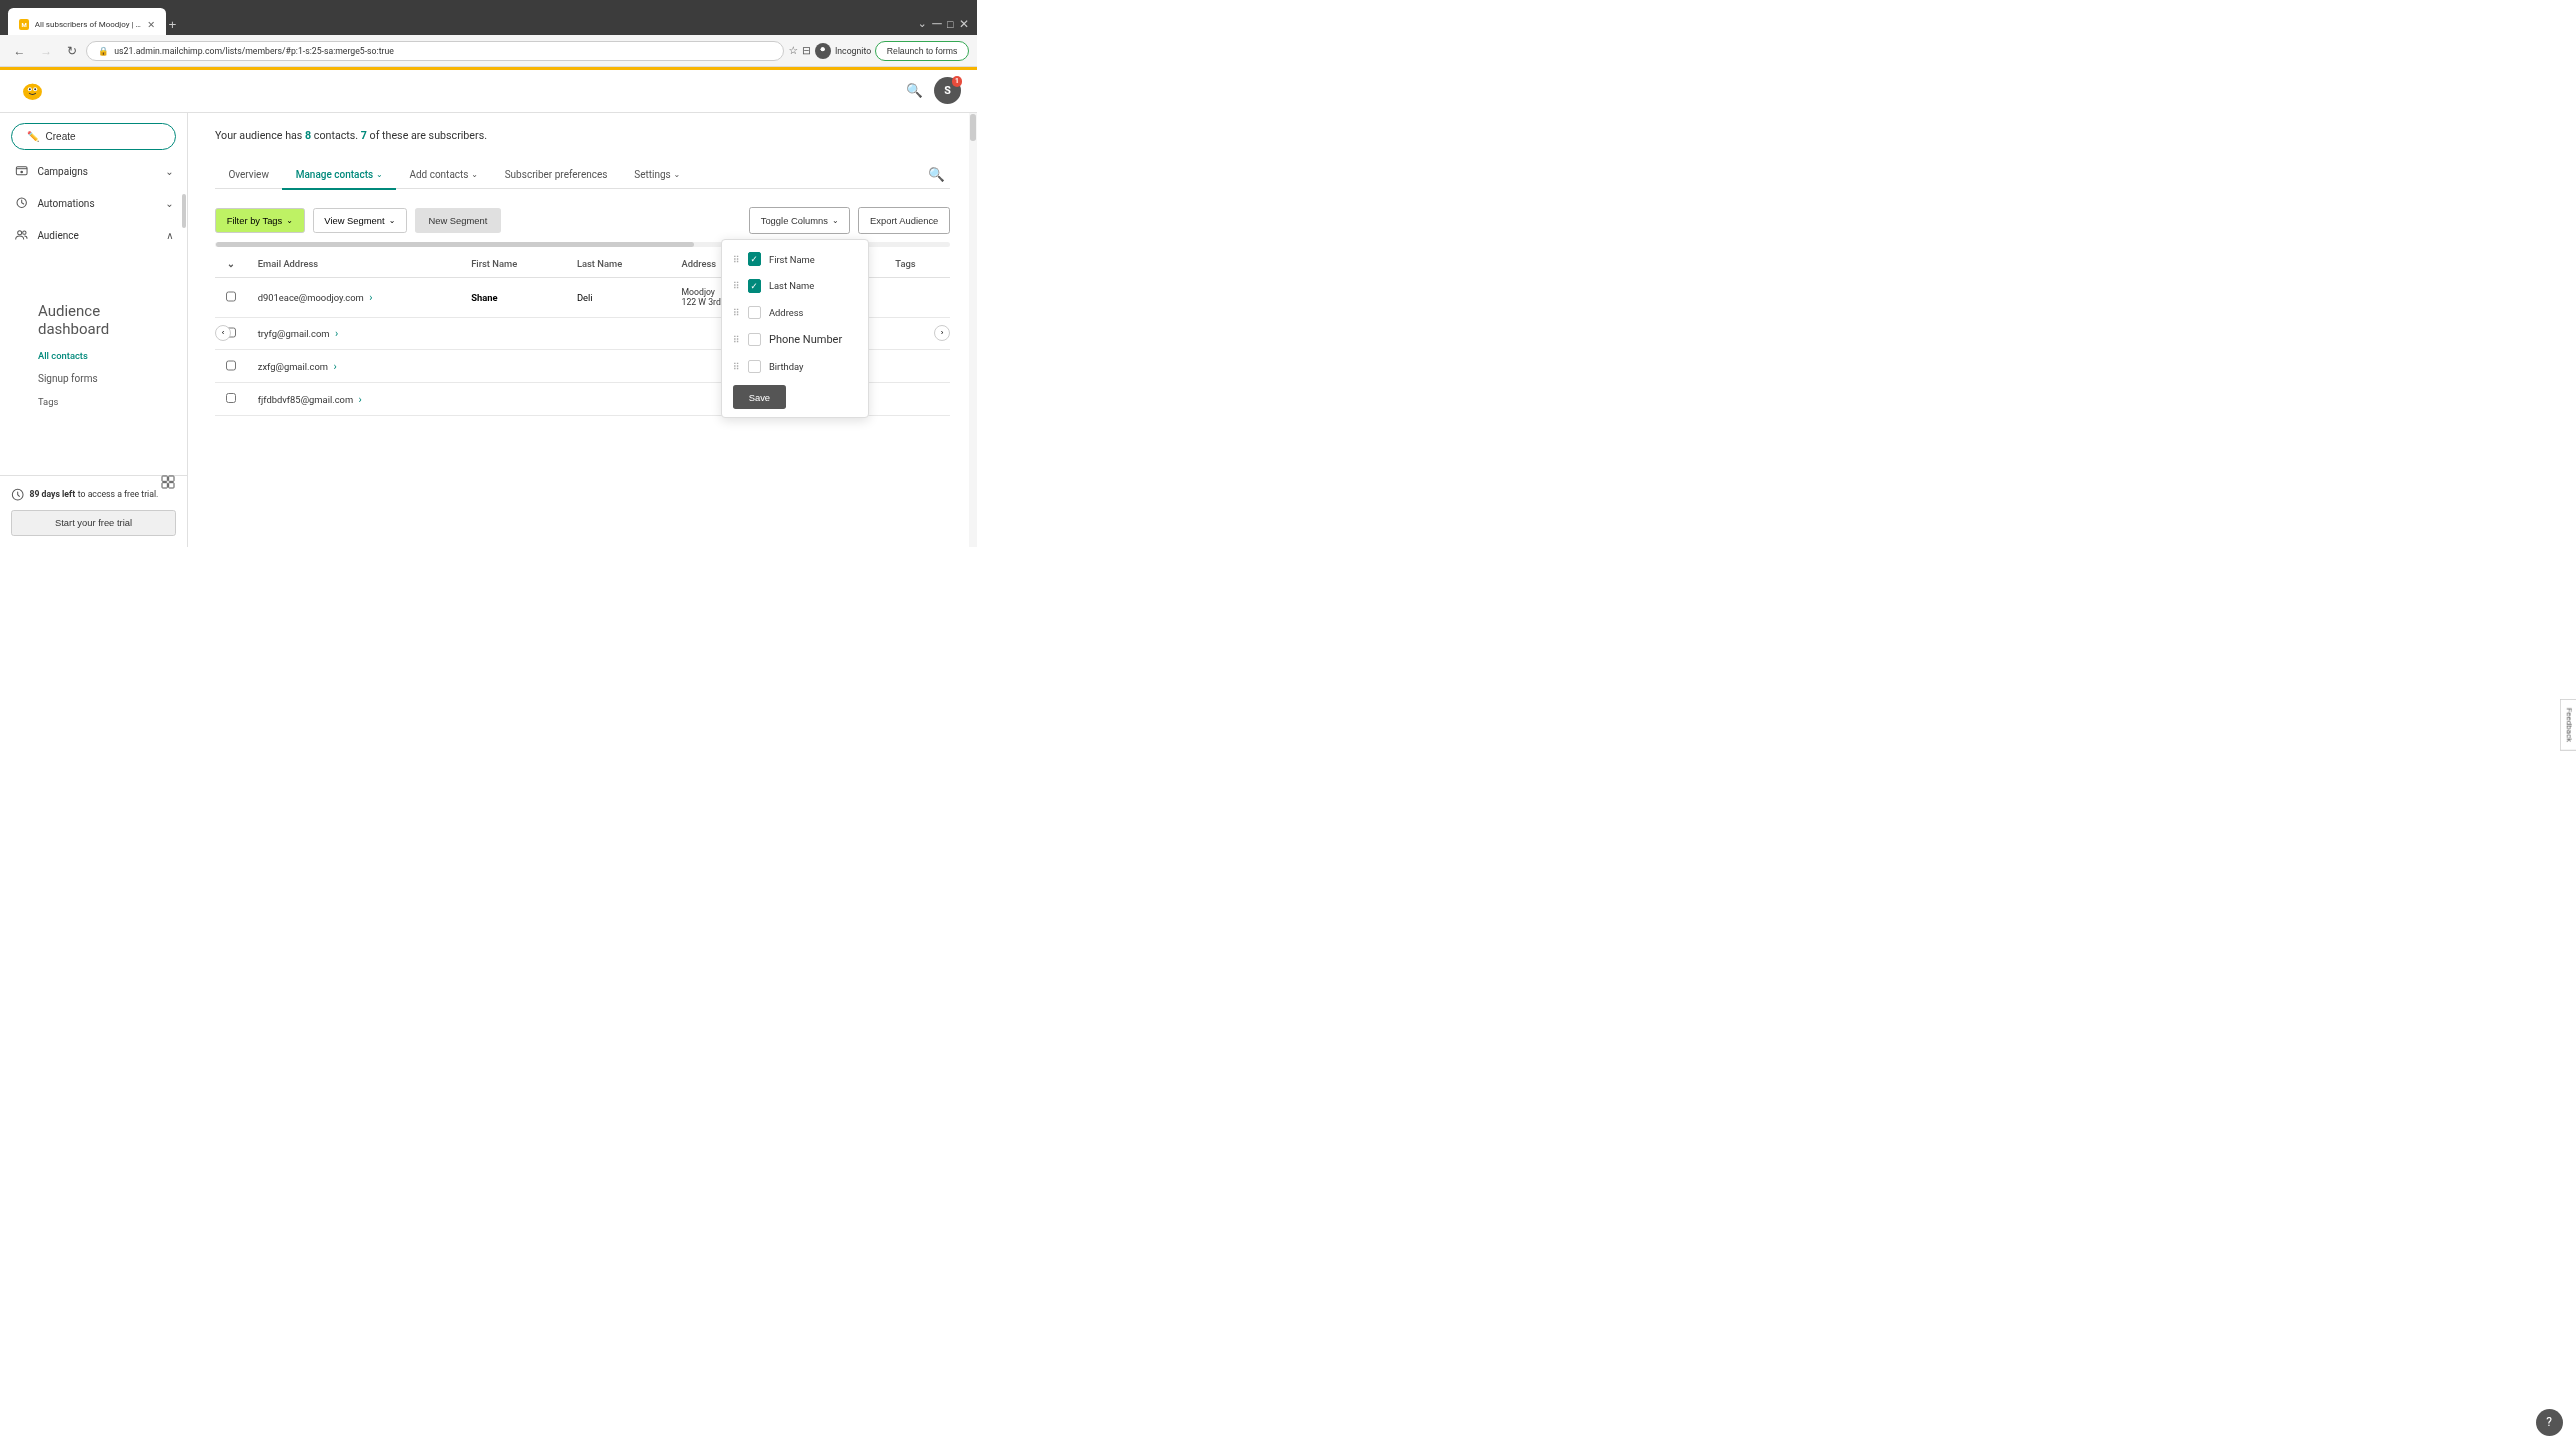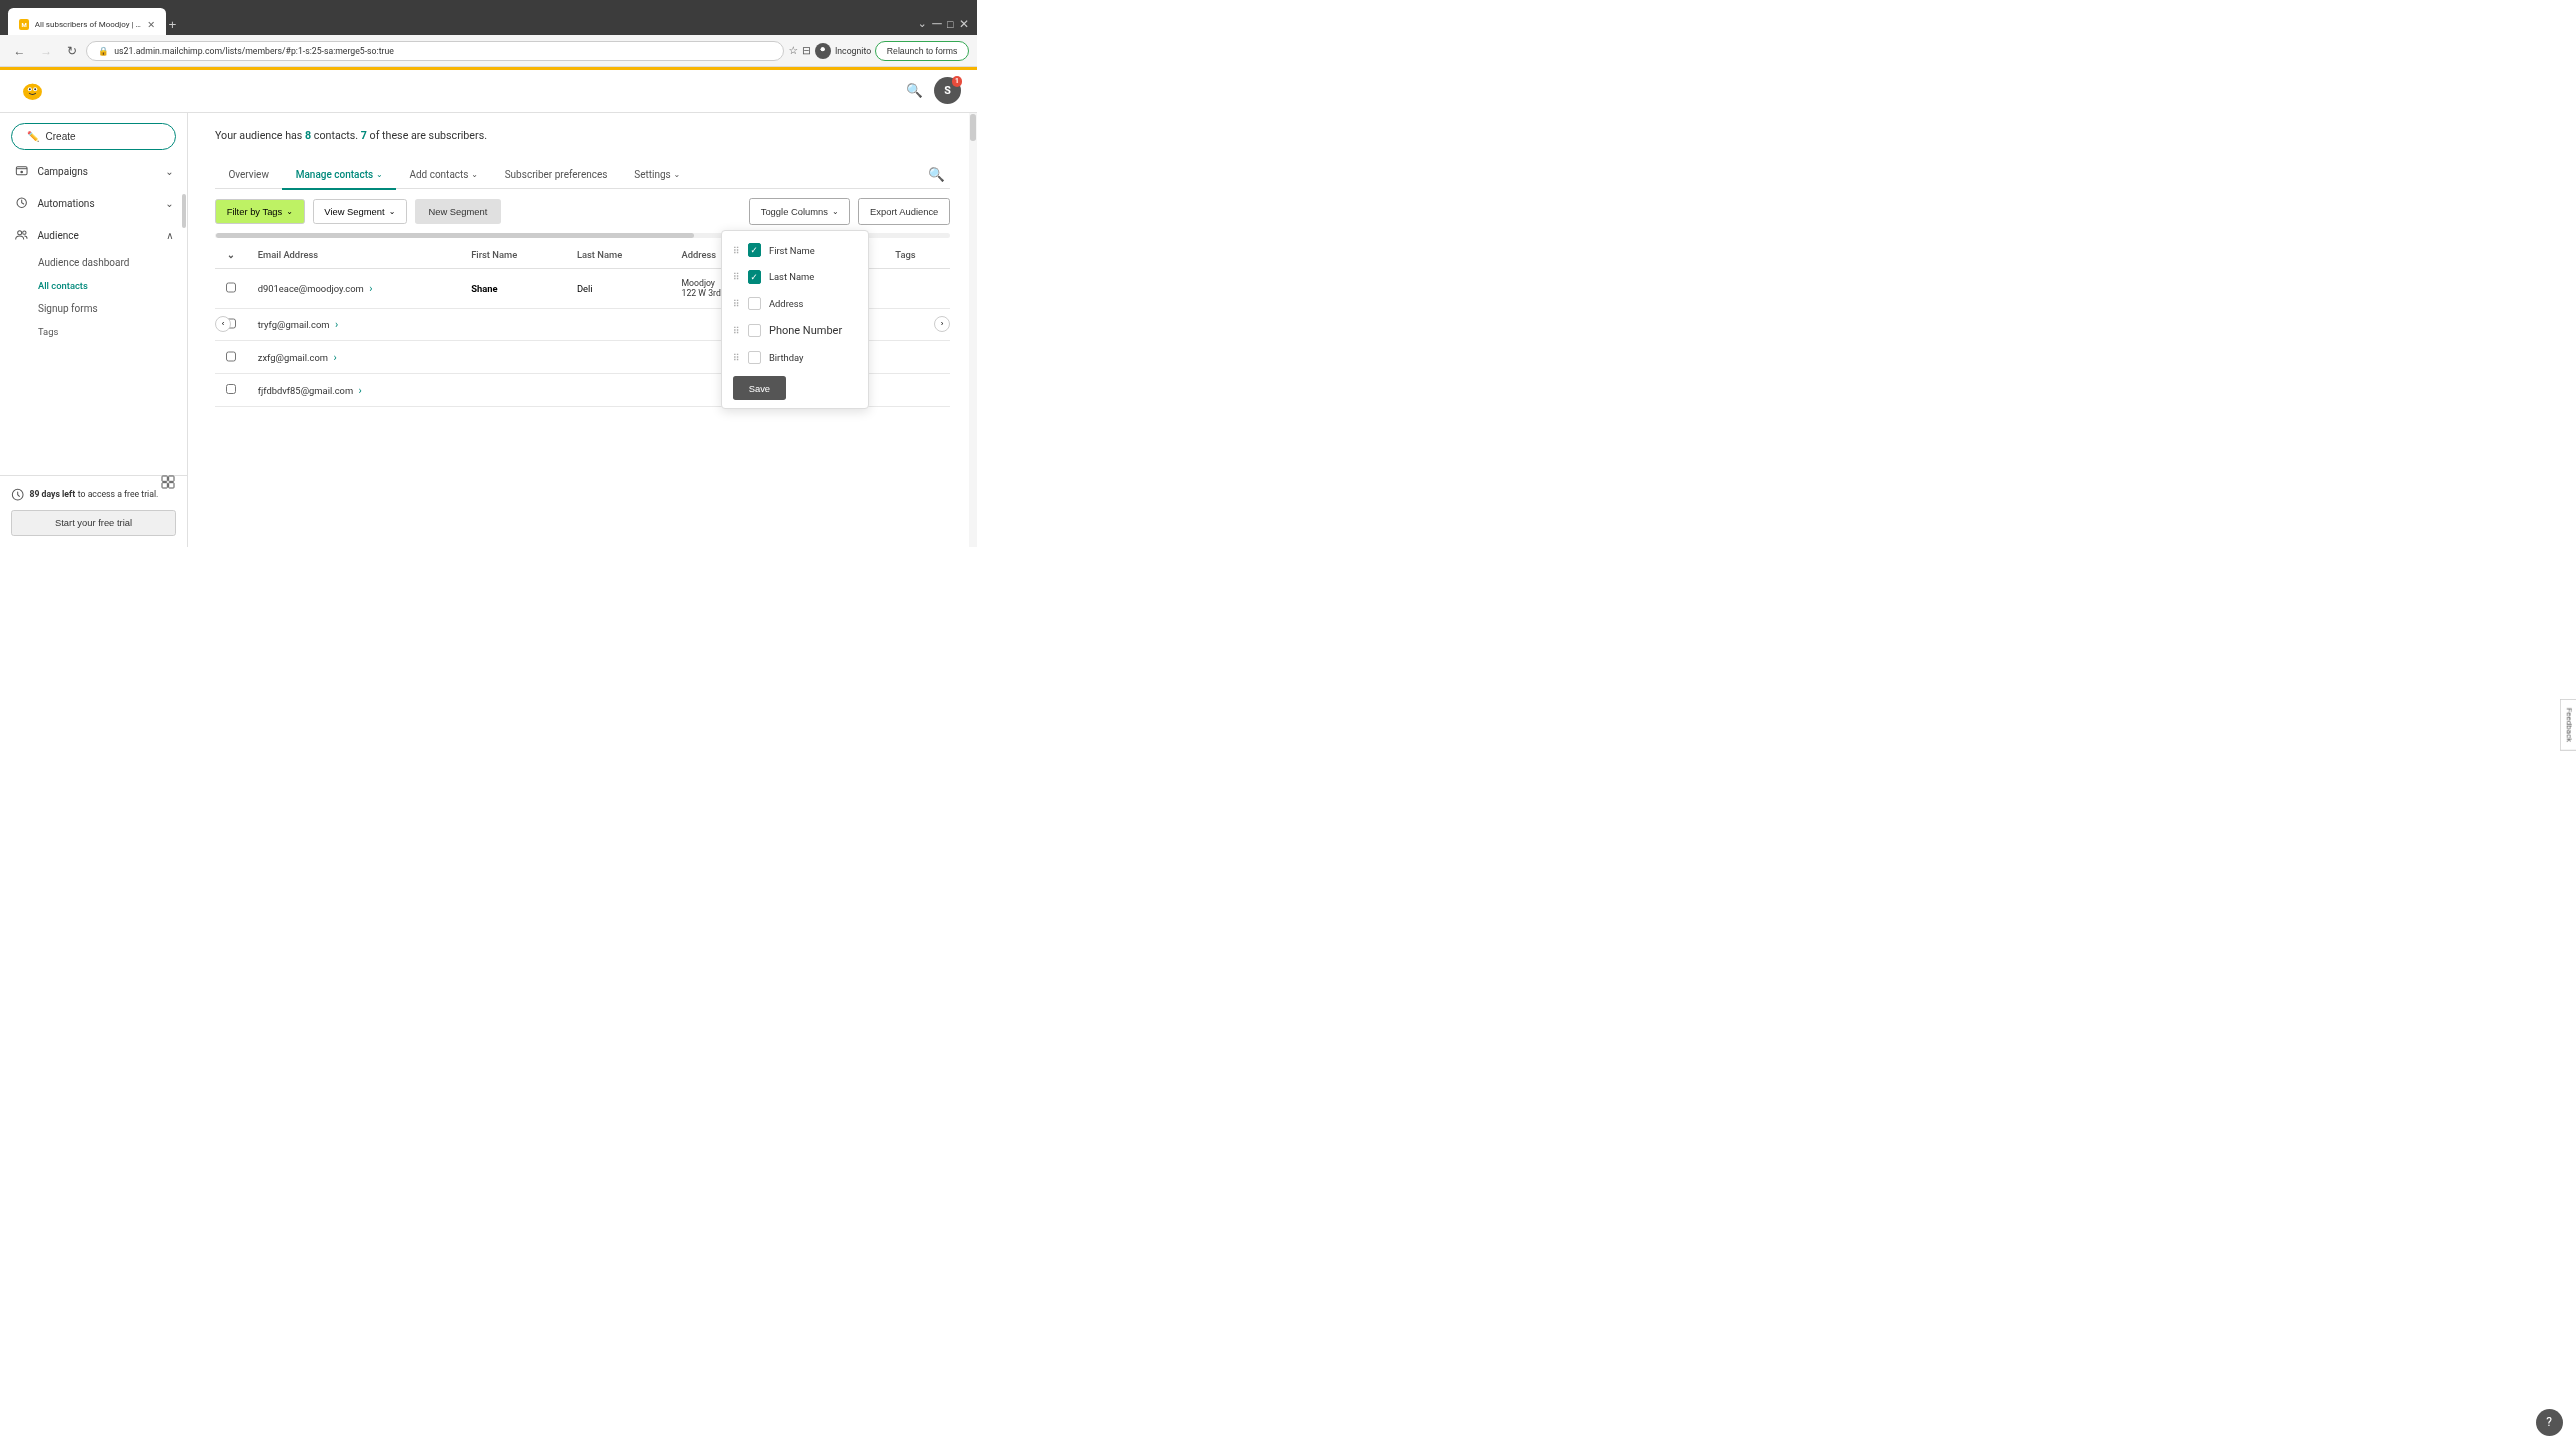--- a/index.html
+++ b/index.html
@@ -109,21 +109,21 @@
               <circle cx="7" cy="7" r="3" stroke="#555" stroke-width="1.5"></circle>
               <circle cx="14" cy="7" r="2.5" stroke="#555" stroke-width="1.5"></circle>
               <path d="M1 17c0-3.3 2.7-5 6-5s6 1.7 6 5" stroke="#555" stroke-width="1.5"></path>
               <path d="M14 12c2 0 4 1 4 4" stroke="#555" stroke-width="1.5"></path>
             </svg>
         </div>
         <span>Audience</span>
         <span style="margin-left:auto;color:#555;">∧</span>
       </div>
 
-      <div style="padding:6px 13.4px 6px 38px;font-size:10px;color:#555;cursor:pointer;">
+      <div style="padding:6px 13.4px 6px 38px;font-size:15px;color:#555;cursor:pointer;margin-top:45px;">
         <span>Audience dashboard</span>
       </div>
       <div style="padding:6px 13.4px 6px 38px;font-size:9.4px;color:#00897b;cursor:pointer;font-weight:500;">
         <span>All contacts</span>
       </div>
       <div style="padding:6px 13.4px 6px 38px;font-size:10px;color:#555;cursor:pointer;">
         <span>Signup forms</span>
       </div>
       <div style="padding:6px 13.4px 6px 38px;font-size:9.4px;color:#555;cursor:pointer;">
         <span>Tags</span>
@@ -162,21 +162,21 @@
     <div style="padding:16px 27px;">
 
       <div style="font-size:10.7px;color:#333;margin-bottom:19px;">
         <span>Your audience has </span>
         <span style="color:#00897b;font-weight:bold;">8</span>
         <span> contacts. </span>
         <span style="color:#00897b;font-weight:bold;">7</span>
         <span> of these are subscribers.</span>
       </div>
 
-      <div style="display:flex;align-items:center;border-bottom:1.3px solid #e0e0e0;margin-bottom:9px;">
+      <div style="display:flex;align-items:center;border-bottom:1.3px solid #e0e0e0;margin-bottom:18px;">
         <div style="padding:8px 13.4px;font-size:10px;cursor:pointer;color:#555;border-bottom:2px solid transparent;margin-bottom:-1.3px;">
           <span>Overview</span>
         </div>
         <div style="padding:8px 13.4px;font-size:10px;cursor:pointer;color:#00897b;border-bottom:2px solid #00897b;margin-bottom:-1.3px;font-weight:500;display:flex;align-items:center;gap:2.7px;">
           <span>Manage contacts</span>
           <span style="font-size:8px;">⌄</span>
         </div>
         <div style="padding:8px 13.4px;font-size:10px;cursor:pointer;color:#555;border-bottom:2px solid transparent;margin-bottom:-1.3px;display:flex;align-items:center;gap:2.7px;">
           <span>Add contacts</span>
           <span style="font-size:8px;">⌄</span>

